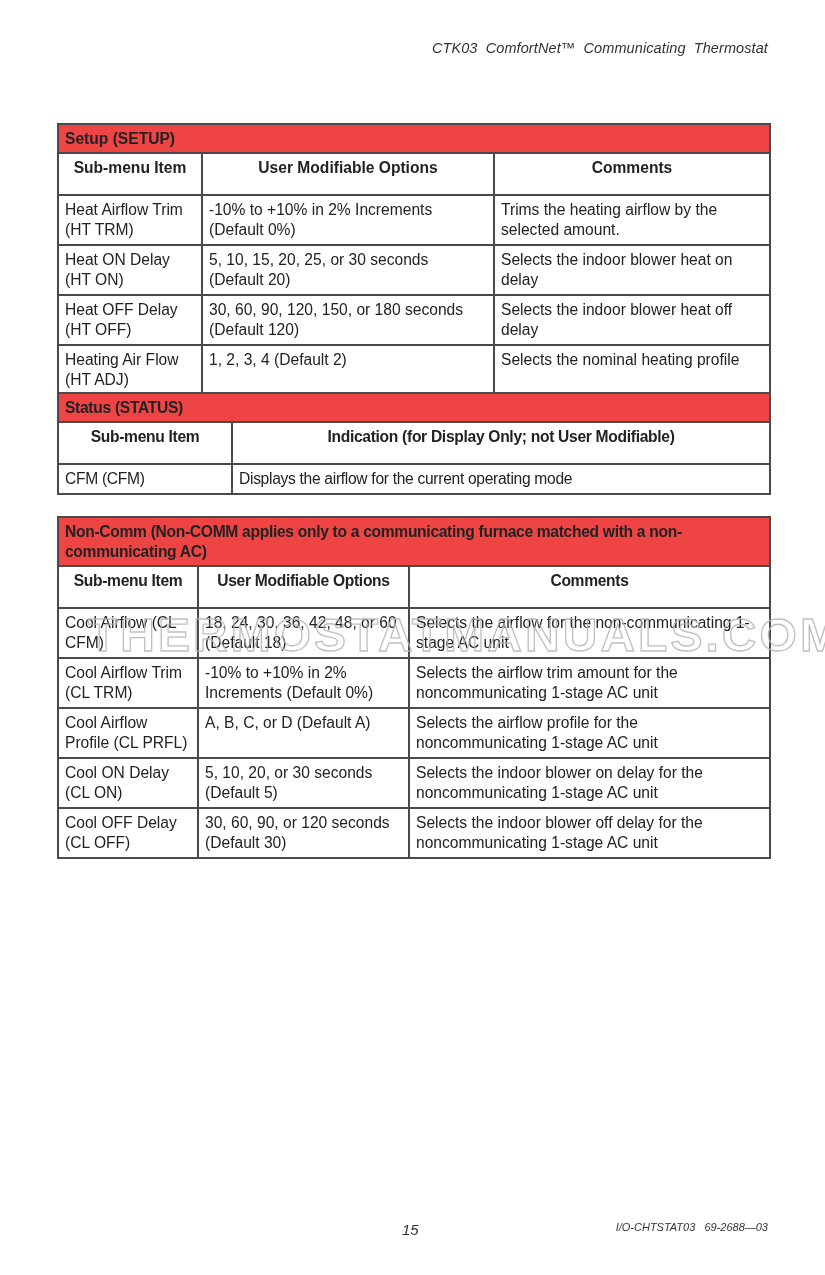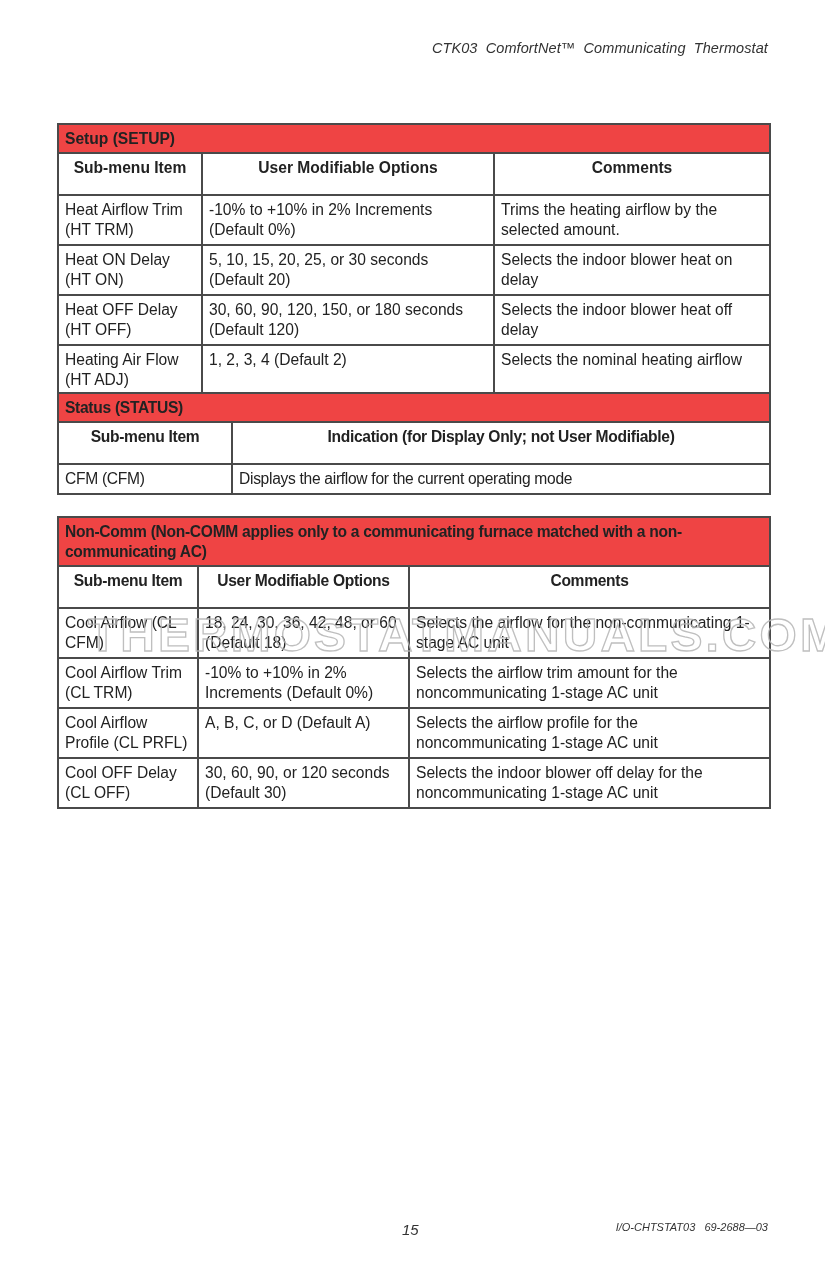--- a/index.html
+++ b/index.html
@@ -122,21 +122,21 @@
     <td>Selects the indoor blower heat on delay</td>
   </tr>
   <tr>
     <td>Heat OFF Delay (HT OFF)</td>
     <td>30, 60, 90, 120, 150, or 180 seconds (Default 120)</td>
     <td>Selects the indoor blower heat off delay</td>
   </tr>
   <tr>
     <td style="height:40px">Heating Air Flow (HT ADJ)</td>
     <td>1, 2, 3, 4 (Default 2)</td>
-    <td>Selects the nominal heating airflow</td>
+    <td>Selects the nominal heating profile</td>
   </tr>
 </tbody>
   </table>
 
 <table class="menu cond" id="status-table">
   <colgroup>
     <col style="width:174px">
     <col style="width:538px">
   </colgroup>
   <tbody>
@@ -178,20 +178,25 @@
     <td>Cool Airflow Trim (CL TRM)</td>
     <td>-10% to +10% in 2% Increments (Default 0%)</td>
     <td>Selects the airflow trim amount for the noncommunicating 1-stage AC unit</td>
   </tr>
   <tr>
     <td>Cool Airflow Profile (CL PRFL)</td>
     <td>A, B, C, or D (Default A)</td>
     <td>Selects the airflow profile for the noncommunicating 1-stage AC unit</td>
   </tr>
   <tr>
+    <td>Cool ON Delay (CL ON)</td>
+    <td>5, 10, 20, or 30 seconds (Default 5)</td>
+    <td>Selects the indoor blower on delay for the noncommunicating 1-stage AC unit</td>
+  </tr>
+  <tr>
     <td>Cool OFF Delay (CL OFF)</td>
     <td>30, 60, 90, or 120 seconds (Default 30)</td>
     <td>Selects the indoor blower off delay for the noncommunicating 1-stage AC unit</td>
   </tr>
 </tbody>
   </table>
 
 <div class="watermark">THERMOSTATMANUALS.COM</div>
 
 <div class="page-number">15</div>

